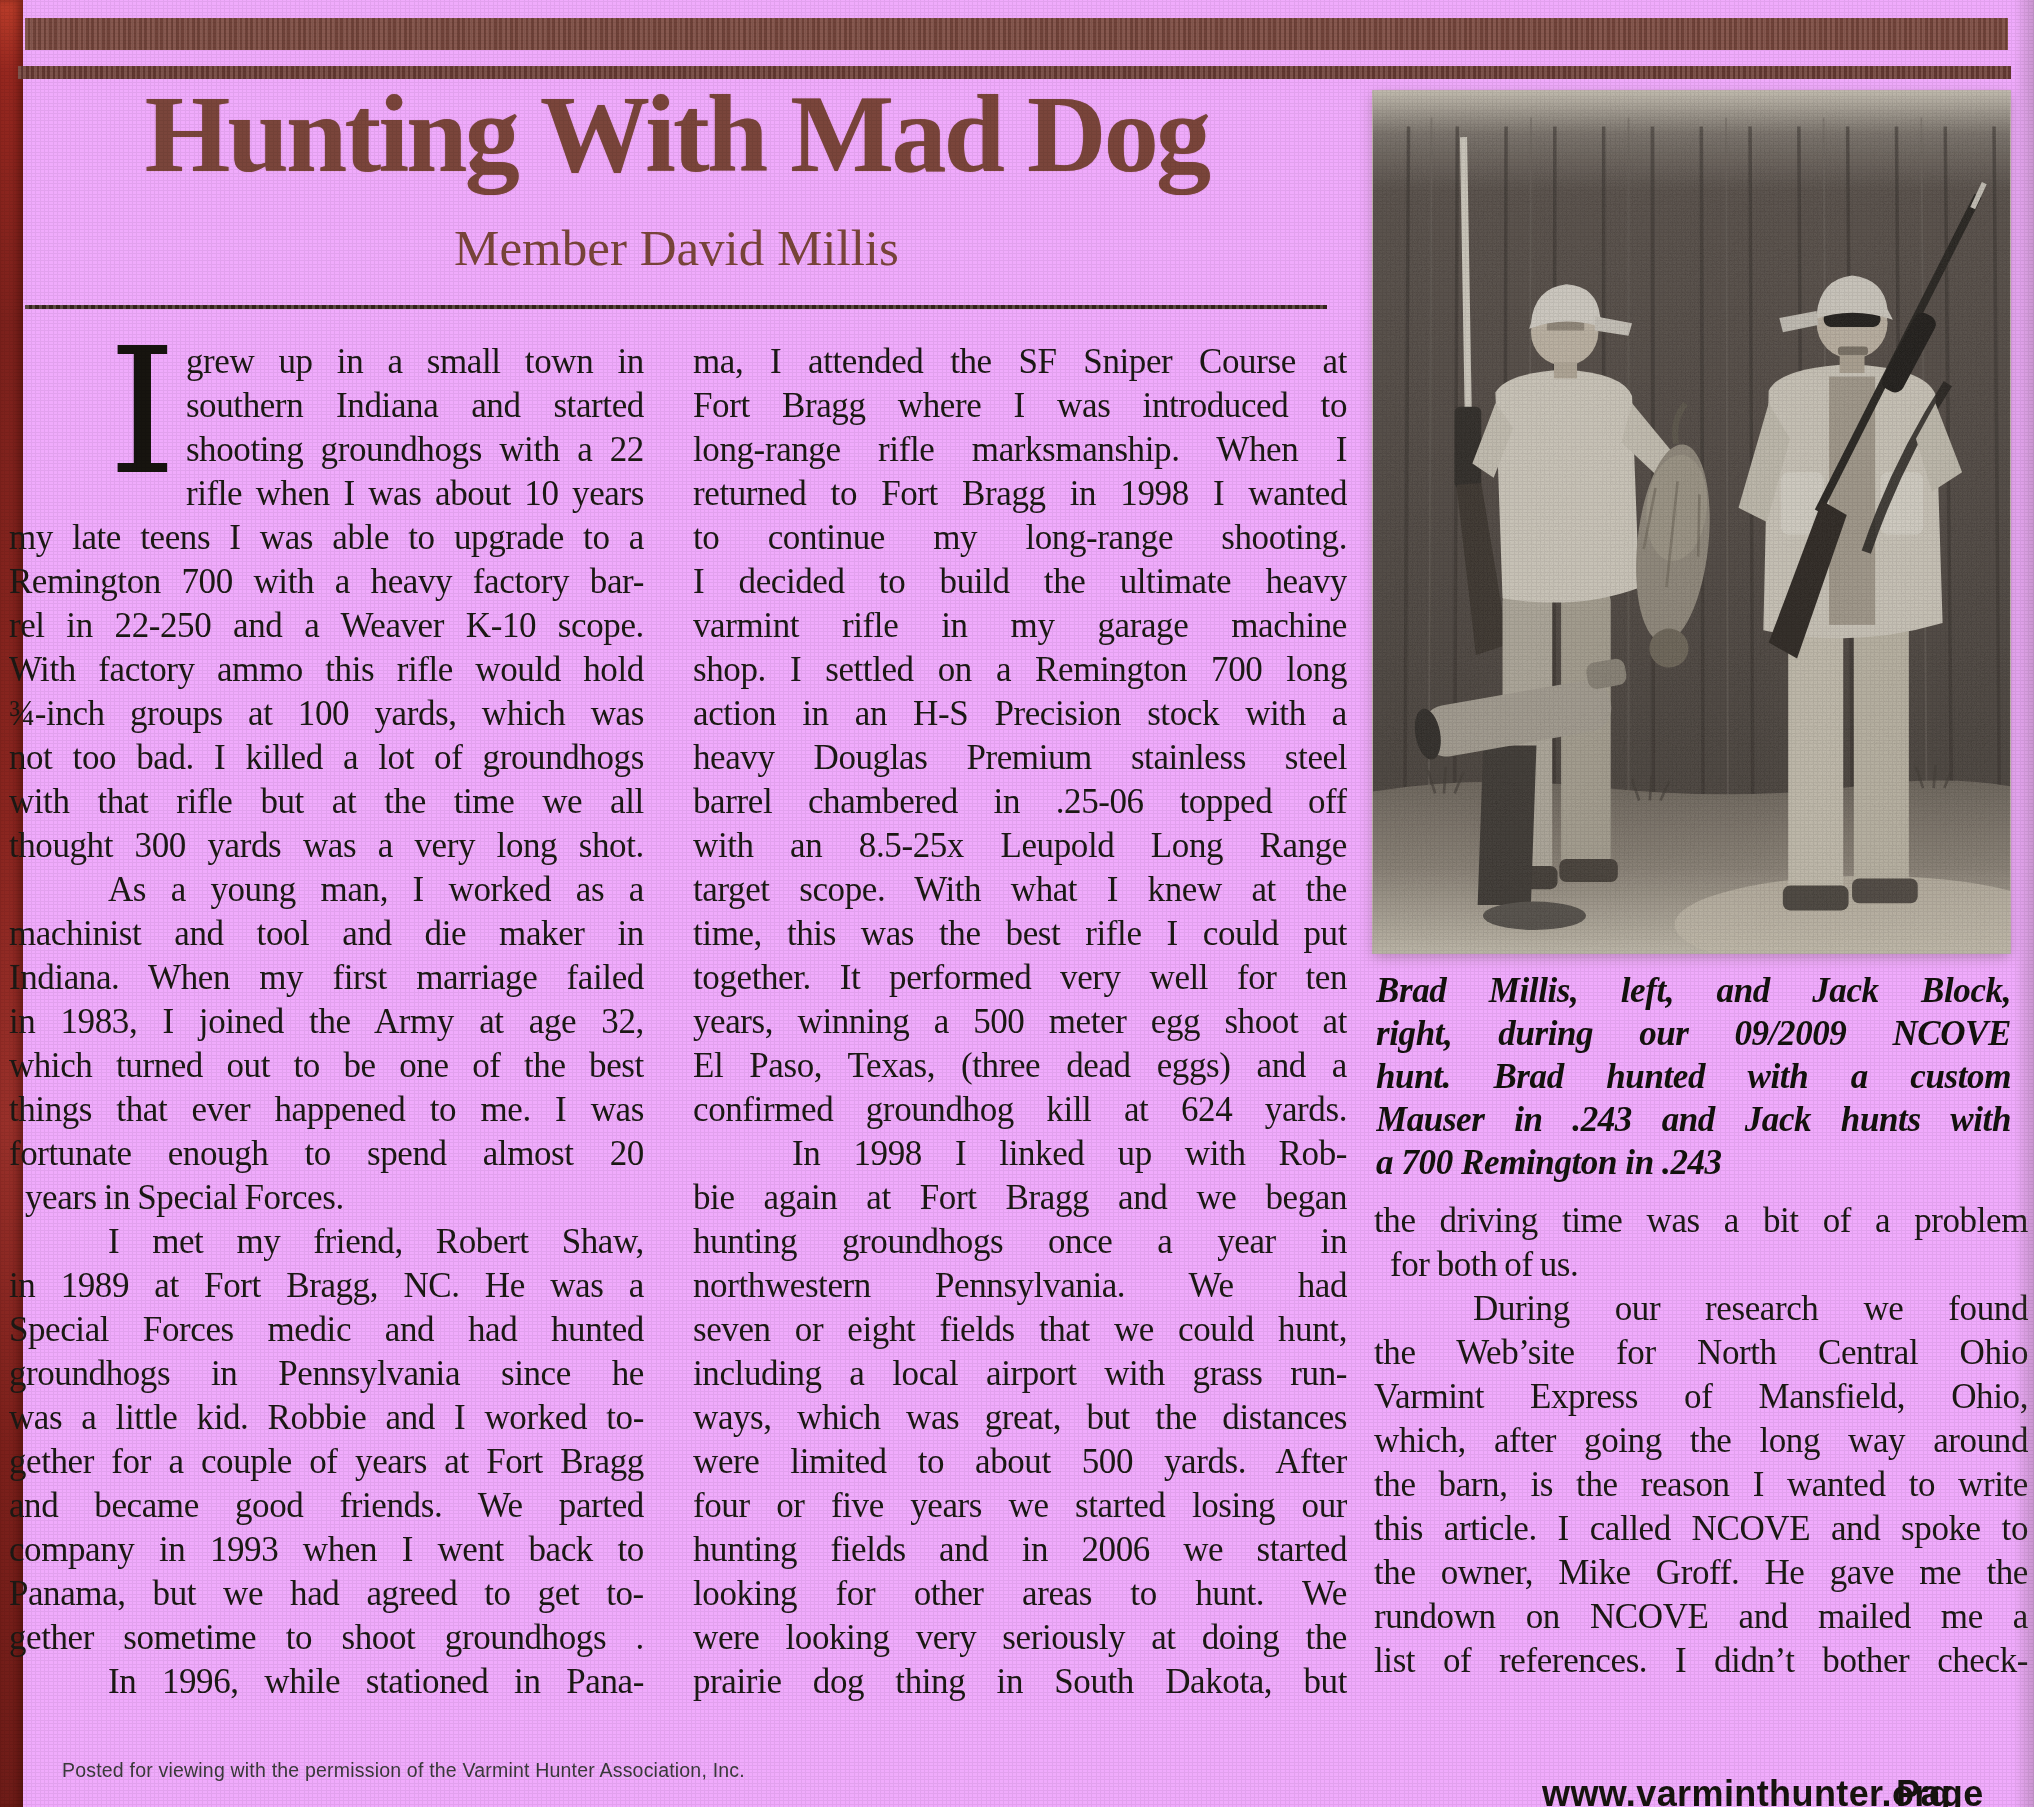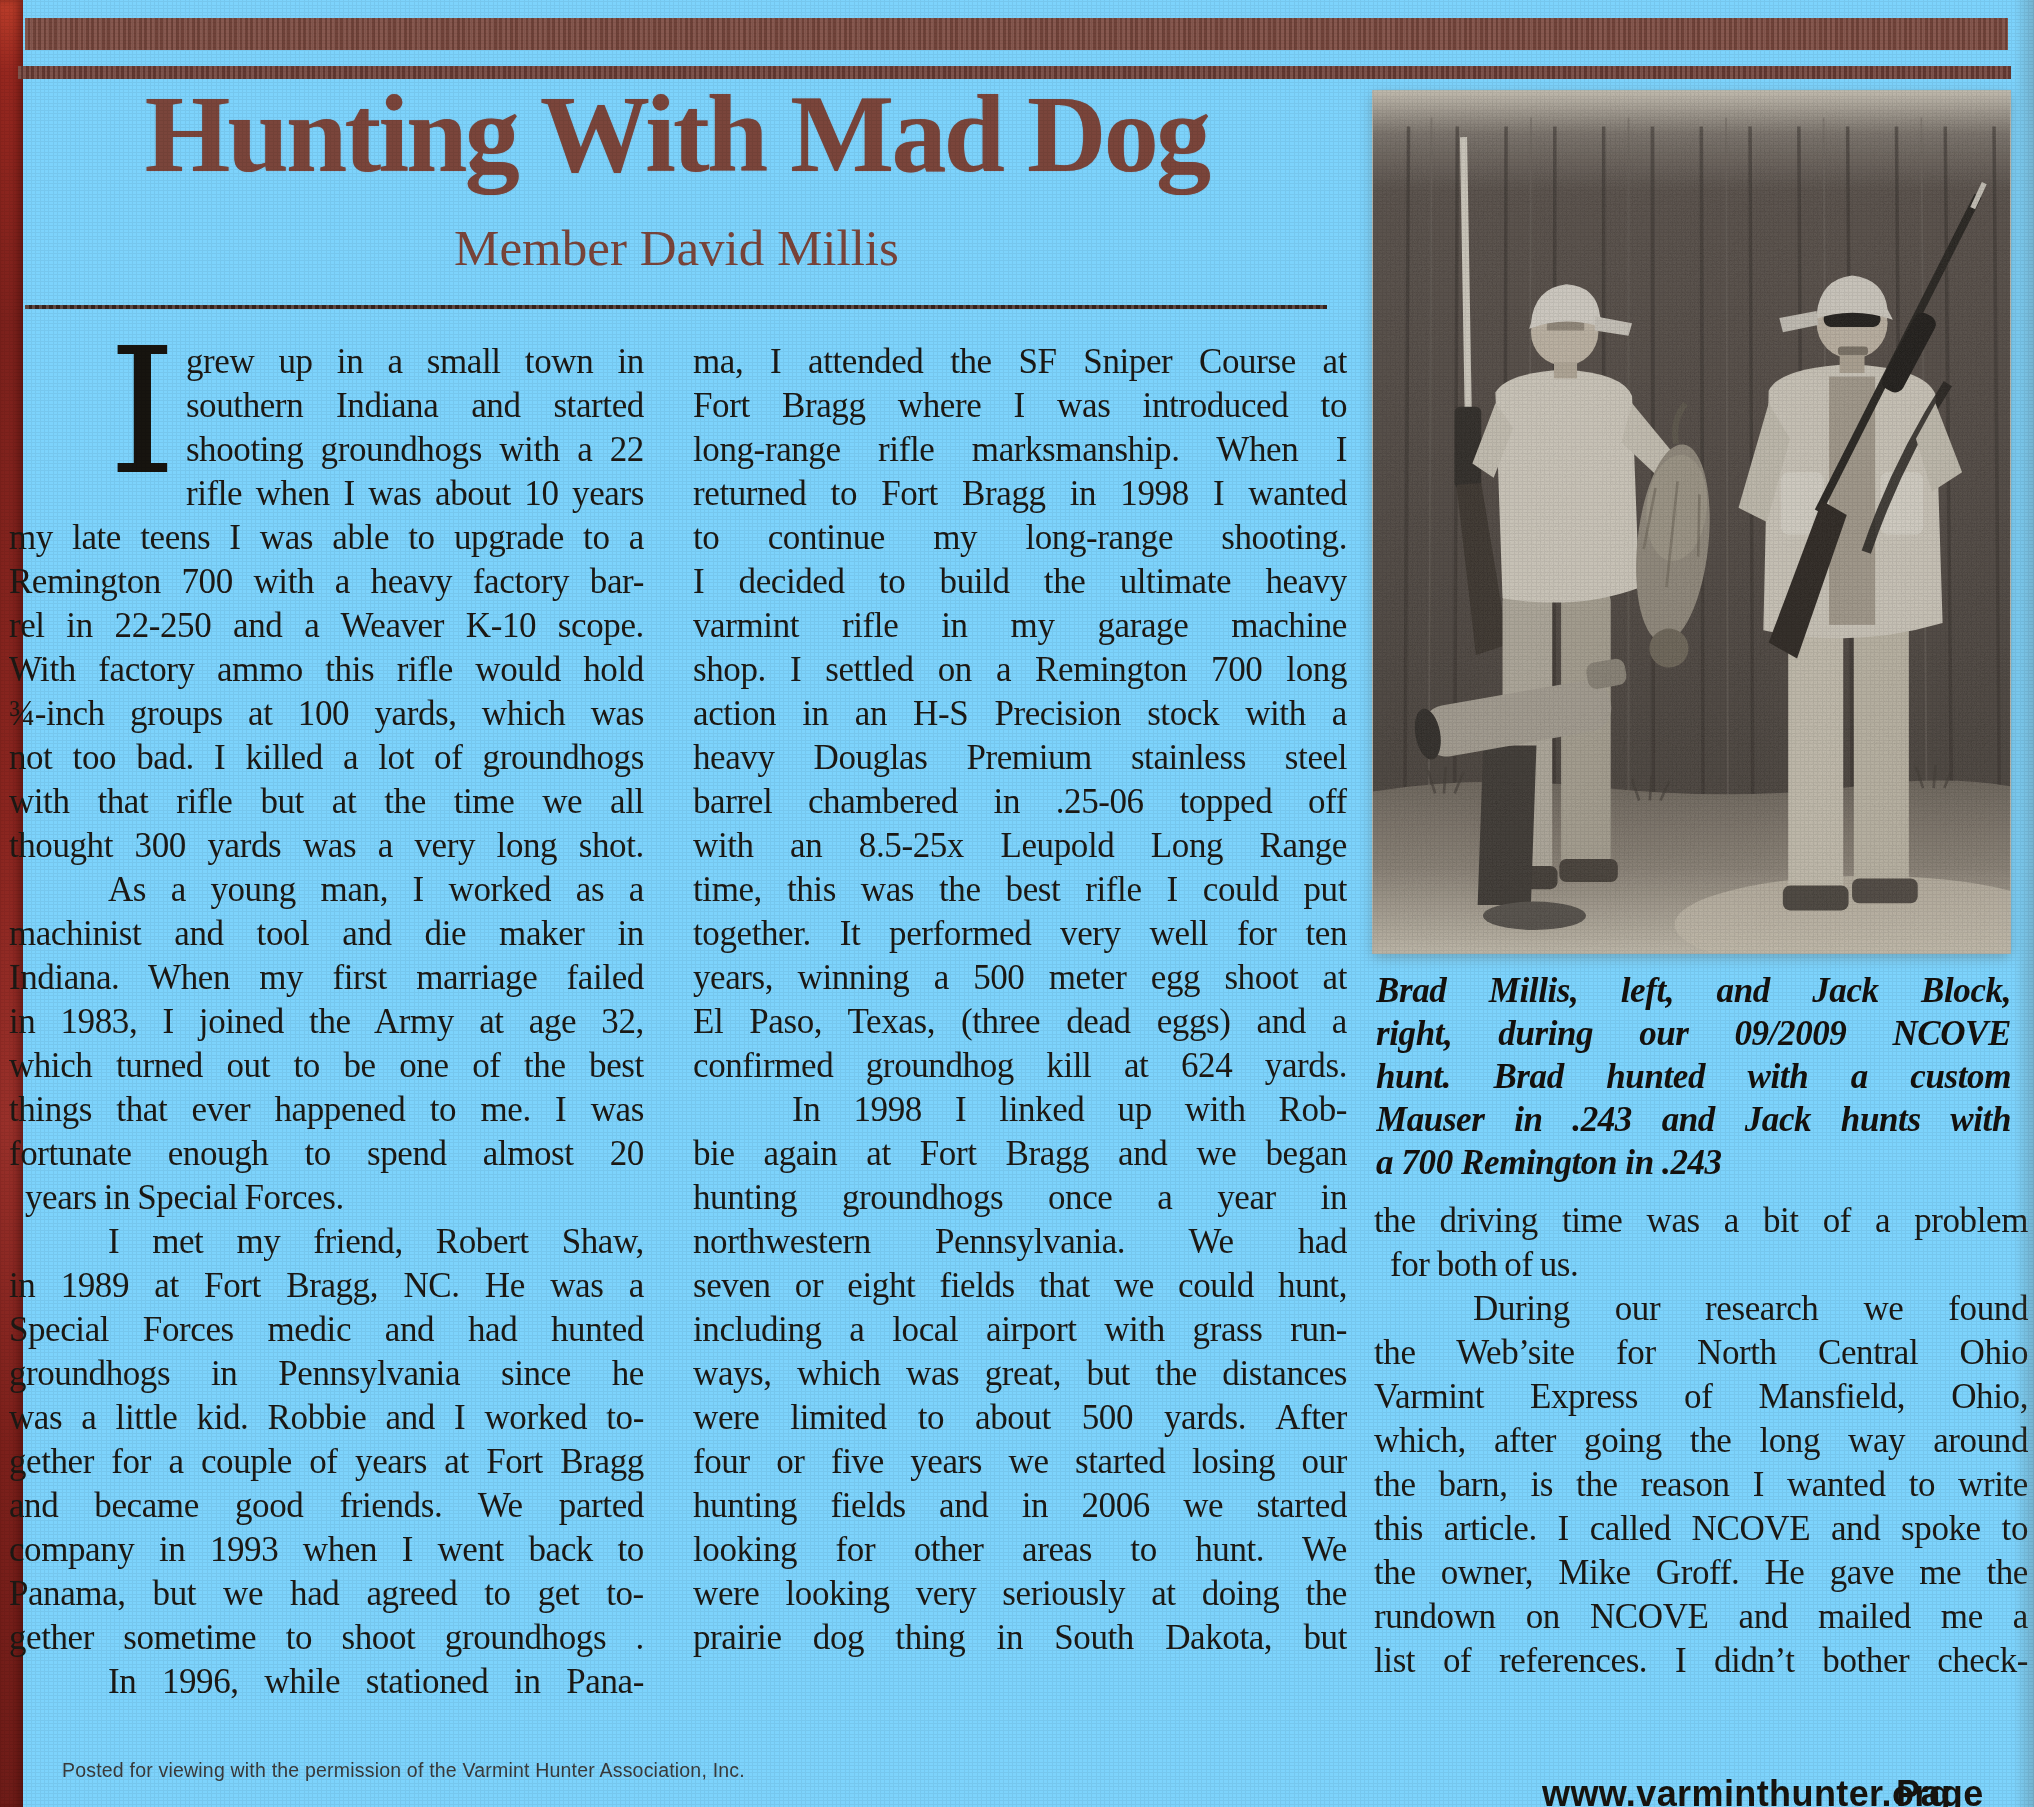--- a/index.html
+++ b/index.html
@@ -1,19 +1,19 @@
 <!DOCTYPE html>
 <html style="font-size:14px"><head>
 <meta charset="utf-8">
 <style>
   html,body{margin:0;padding:0;background:#888;}
   .page{
     position:relative;
     width:2035px;height:1808px;
-    background:#7dd3fc;
+    background:#f0abfc;
     overflow:hidden;
     font-family:"Liberation Serif", serif;
     color:#1d1a17;
   }
   
   .left-stripe{
     position:absolute;left:0;top:0;width:23px;height:100%;
     background:linear-gradient(180deg,#bb3d2a 0%,#96271f 4%,#7c211c 18%,#8a251f 45%,#99302a 62%,#7c201b 80%,#6e1c18 100%);
     box-shadow:inset -5.3px 0 7px rgba(60,10,8,.45);
   }
@@ -140,20 +140,21 @@
         <div class="line">long-range rifle marksmanship. When I</div>
         <div class="line">returned to Fort Bragg in 1998 I wanted</div>
         <div class="line">to continue my long-range shooting.</div>
         <div class="line">I decided to build the ultimate heavy</div>
         <div class="line">varmint rifle in my garage machine</div>
         <div class="line">shop. I settled on a Remington 700 long</div>
         <div class="line">action in an H-S Precision stock with a</div>
         <div class="line">heavy Douglas Premium stainless steel</div>
         <div class="line">barrel chambered in .25-06 topped off</div>
         <div class="line">with an 8.5-25x Leupold Long Range</div>
+        <div class="line">target scope. With what I knew at the</div>
         <div class="line">time, this was the best rifle I could put</div>
         <div class="line">together. It performed very well for ten</div>
         <div class="line">years, winning a 500 meter egg shoot at</div>
         <div class="line">El Paso, Texas, (three dead eggs) and a</div>
         <div class="line">confirmed groundhog kill at 624 yards.</div>
         <div class="line ind">In 1998 I linked up with Rob-</div>
         <div class="line">bie again at Fort Bragg and we began</div>
         <div class="line">hunting groundhogs once a year in</div>
         <div class="line">northwestern Pennsylvania. We had</div>
         <div class="line">seven or eight fields that we could hunt,</div>

